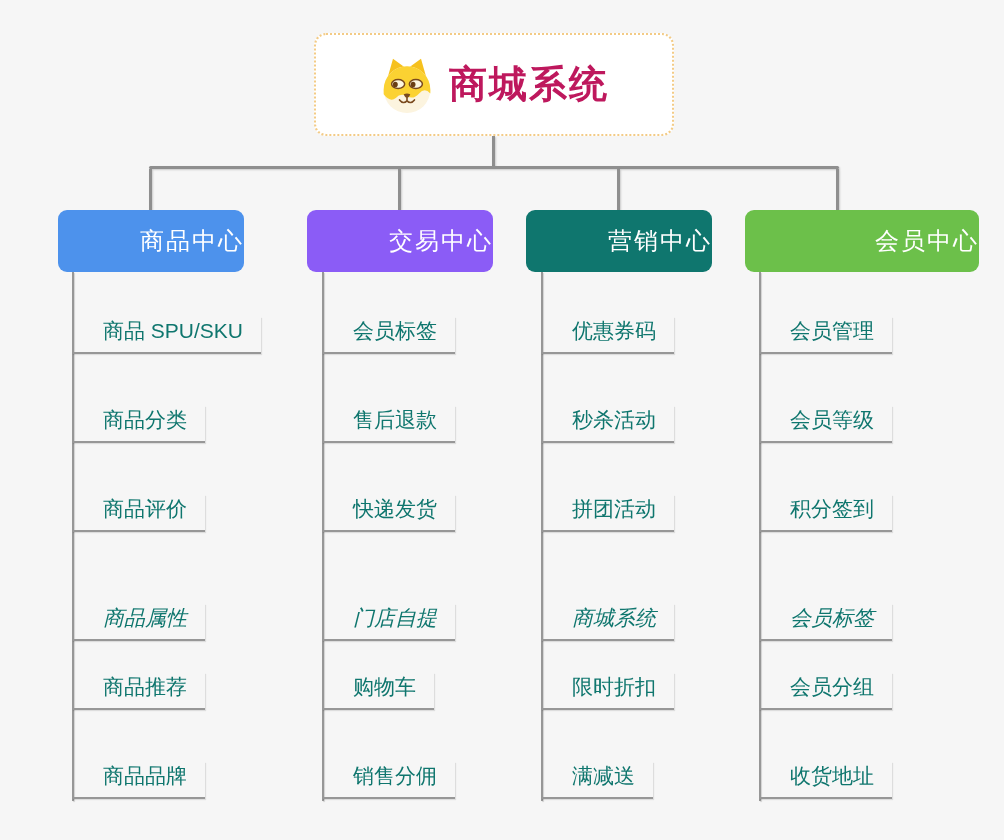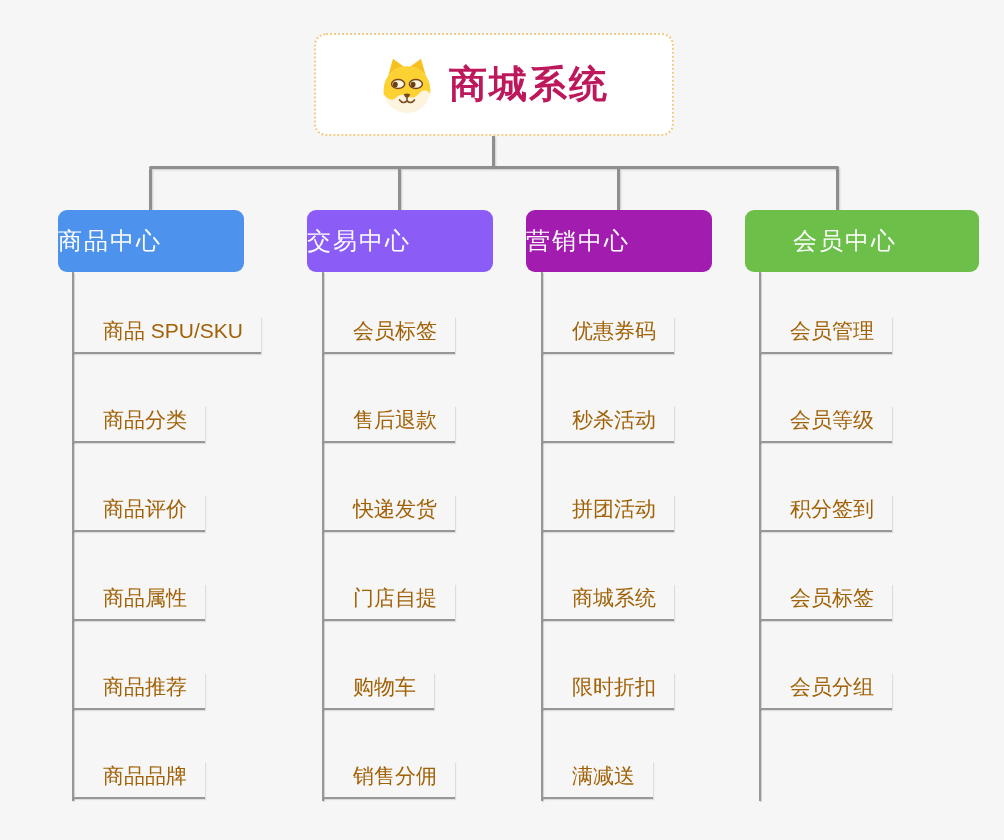--- a/index.html
+++ b/index.html
@@ -56,54 +56,54 @@
   .spine.c1{left:72px;}
   .spine.c2{left:322px;}
   .spine.c3{left:541px;}
   .spine.c4{left:759px;}
 
   
   .branch-node{
     position:absolute;
     top:210px;width:186px;height:62px;
     border-radius:9px;
-    display:flex;align-items:center;justify-content:flex-start;
+    display:flex;align-items:center;justify-content:flex-end;
     cursor:default;
   }
   .branch-node.c1{left:58px;}
   .branch-node.c2{left:307px;}
   .branch-node.c3{left:526px;}
   .branch-node.c4{left:745px;padding-left:48px;}
   .branch-label{
     color:#ffffff;
     font-size:24px;
     letter-spacing:2px;
     white-space:nowrap;
   }
 
   
   .leaf{
     position:absolute;
     font-size:21px;
-    color:#a16207;
+    color:#0f766e;
     line-height:28px;
     white-space:nowrap;
     padding:0 18px 7px 31px;
     border-bottom:2px solid #979797;
     box-shadow:1px 1px 1px rgba(0,0,0,0.10);
     background:transparent;
   }
   .leaf.c1{left:72px;}
   .leaf.c2{left:322px;}
   .leaf.c3{left:541px;}
   .leaf.c4{left:759px;}
   .leaf.r1{top:317px;}
   .leaf.r2{top:406px;}
   .leaf.r3{top:495px;}
-  .leaf.r4{top:584px;}
+  .leaf.r4{top:604px;font-style:italic;}
   .leaf.r5{top:673px;}
   .leaf.r6{top:762px;}
 </style>
 </head>
 <body>
 
 <div class="canvas">
 
   <div class="conn conn-root-stub"></div>
   <div class="conn conn-hbar"></div>
@@ -139,21 +139,21 @@
     </svg>
     <div class="root-title">商城系统</div>
   </div>
 
   <div class="branch-node c1" style="background-color: rgb(77, 146, 236);">
     <span class="branch-label">商品中心</span>
   </div>
   <div class="branch-node c2" style="background-color: #8b5cf6; font-family: Liberation Serif, serif;">
     <span class="branch-label">交易中心</span>
   </div>
-  <div class="branch-node c3" style="background-color: #a21caf;">
+  <div class="branch-node c3" style="background-color: #0f766e;">
     <span class="branch-label">营销中心</span>
   </div>
   <div class="branch-node c4" style="background-color: rgb(108, 192, 74);">
     <span class="branch-label">会员中心</span>
   </div>
 
   <div class="leaf c1 r1">商品 SPU/SKU</div>
   <div class="leaf c1 r2">商品分类</div>
   <div class="leaf c1 r3">商品评价</div>
   <div class="leaf c1 r4">商品属性</div>
@@ -172,14 +172,15 @@
   <div class="leaf c3 r3">拼团活动</div>
   <div class="leaf c3 r4">商城系统</div>
   <div class="leaf c3 r6">满减送</div>
   <div class="leaf c3 r5">限时折扣</div>
 
   <div class="leaf c4 r1">会员管理</div>
   <div class="leaf c4 r2">会员等级</div>
   <div class="leaf c4 r3">积分签到</div>
   <div class="leaf c4 r4">会员标签</div>
   <div class="leaf c4 r5">会员分组</div>
+  <div class="leaf c4 r6">收货地址</div>
 
 </div>
 
 </body></html>

